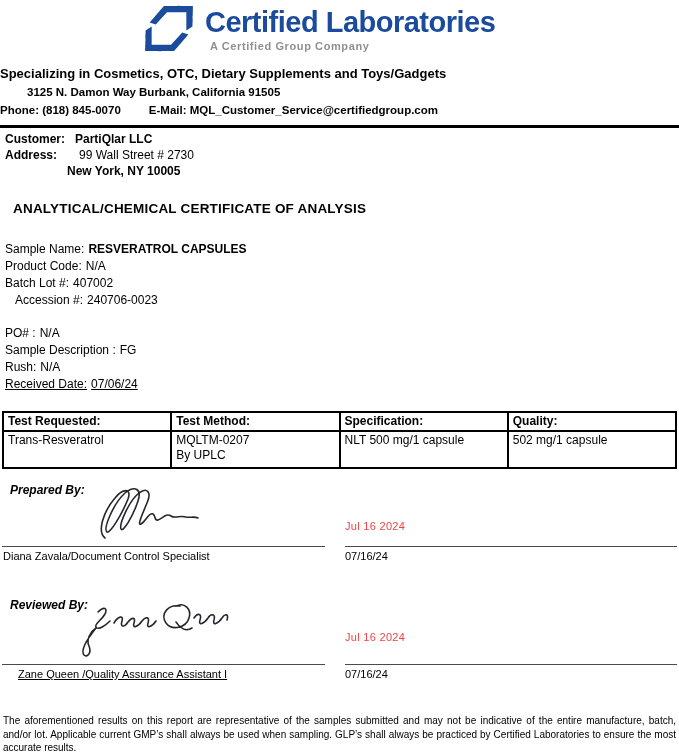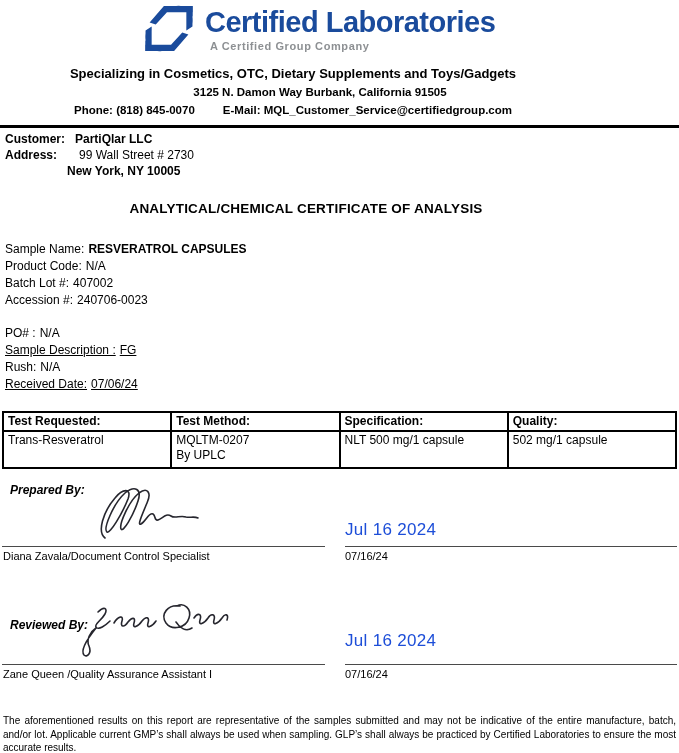--- a/index.html
+++ b/index.html
@@ -2,38 +2,38 @@
 <html><head>
 <meta charset="utf-8">
 <style>
   html,body{margin:0;padding:0;background:#ffffff;}
   .page{
     position:relative;width:679px;height:753px;background:#ffffff;
     font-family:"Liberation Sans",sans-serif;color:#000;overflow:hidden;
   }
   .abs{position:absolute;}
   .b{font-weight:bold;}
-  .centered{left:0;width:586px;text-align:center;}
+  .centered{left:0;width:586px;text-align:left;}
   .brand-name{font-size:29px;font-weight:bold;color:#1a4b9c;letter-spacing:-0.5px;}
   .brand-tagline{font-size:11px;font-weight:bold;color:#8d9093;letter-spacing:0.6px;}
   .hdr1{font-size:13px;font-weight:bold;}
   .hdr2{font-size:11.5px;font-weight:bold;}
   .thick-rule{left:0;width:679px;height:3px;background:#000;}
   .kv{font-size:12px;white-space:nowrap;}
   .kv .lbl{margin-right:4px;}
   .doc-title{font-size:13.5px;font-weight:bold;letter-spacing:0.2px;}
   table.results{border-collapse:collapse;table-layout:fixed;width:675px;}
   table.results th,table.results td{
     border:2px solid #000;font-size:12px;text-align:left;vertical-align:top;
     padding:1px 4px;line-height:15px;overflow:hidden;margin-top:40px;
   }
   table.results th{font-weight:bold;height:14px;}
   table.results td{height:33px;}
   .sig-label{font-size:12px;font-weight:bold;font-style:italic;}
-  .stamp{font-size:17px;color:#1d4ed8;letter-spacing:0.3px;white-space:nowrap;}
+  .stamp{font-size:11px;color:#ef4444;letter-spacing:0.3px;white-space:nowrap;}
   .sig-line{height:1px;background:#4a4a4a;}
   .sig-name{font-size:11px;white-space:nowrap;}
   .footer-text{font-size:10px;line-height:13.5px;text-align:justify;}
   svg .ink{fill:none;stroke:#26262e;stroke-width:1.6;stroke-linecap:round;stroke-linejoin:round;}
 </style>
 </head>
 <body>
 
 <div class="page">
 
@@ -69,30 +69,30 @@
   <div>
     <div class="abs kv" style="left:5px;top:242px;">
       <span class="lbl">Sample Name:</span><span class="b">RESVERATROL CAPSULES</span>
     </div>
     <div class="abs kv" style="left:5px;top:259px;">
       <span class="lbl">Product Code:</span><span>N/A</span>
     </div>
     <div class="abs kv" style="left:5px;top:276px;">
       <span class="lbl">Batch Lot #:</span><span>407002</span>
     </div>
-    <div class="abs kv" style="left:5px;top:293px;">
+    <div class="abs kv" style="left:15px;top:293px;">
       <span class="lbl">Accession #:</span><span>240706-0023</span>
     </div>
   </div>
 
   <div>
     <div class="abs kv" style="left:5px;top:326px;">
       <span class="lbl">PO# :</span><span>N/A</span>
     </div>
-    <div class="abs kv" style="left:5px;top:343px;text-decoration:underline;">
+    <div class="abs kv" style="left:5px;top:343px;">
       <span class="lbl">Sample Description :</span><span>FG</span>
     </div>
     <div class="abs kv" style="left:5px;top:360px;">
       <span class="lbl">Rush:</span><span>N/A</span>
     </div>
     <div class="abs kv" style="left:5px;top:377px;text-decoration:underline;">
       <span class="lbl">Received Date:</span><span>07/06/24</span>
     </div>
   </div>
 
@@ -127,26 +127,26 @@
   <div class="abs sig-label" style="left:10px;top:483px;">Prepared By:</div>
   <svg class="abs" style="left:95px;top:486px;" width="110" height="55" viewBox="0 0 110 55">
     <path class="ink" d="M10,52 C2,46 8,26 20,12 C28,2 37,2 33,13 C27,28 15,48 12,46 C8,43 18,18 30,7 C40,-1 47,3 43,15 C38,30 28,47 26,43 C24,38 34,15 44,7 C52,1 57,6 52,17 C47,29 42,40 46,38 C51,35 54,26 58,28 C61,30 59,35 63,34 C68,32 71,27 76,30 C80,33 85,29 91,31 C95,32 99,30 103,32"></path>
   </svg>
   <div class="abs stamp" style="left:345px;top:520px;">Jul 16 2024</div>
   <div class="abs sig-line" style="left:2px;top:546px;width:323px;"></div>
   <div class="abs sig-line" style="left:345px;top:546px;width:332px;"></div>
   <div class="abs sig-name" style="left:3px;top:550px;">Diana Zavala/Document Control Specialist</div>
   <div class="abs sig-name" style="left:345px;top:550px;">07/16/24</div>
 
-  <div class="abs sig-label" style="left:10px;top:618px;">Reviewed By:</div>
+  <div class="abs sig-label" style="left:10px;top:598px;">Reviewed By:</div>
   <svg class="abs" style="left:72px;top:598px;" width="160" height="62" viewBox="0 0 160 62">
     <path class="ink" d="M26,14 C32,8 36,10 33,16 C29,23 22,26 24,29 C26,33 34,27 38,23 M24,30 C16,40 8,52 12,57 C15,60 20,55 17,48 C14,42 18,34 24,30 M42,25 C46,18 52,17 50,23 C48,29 52,30 56,24 C60,19 64,19 62,25 C60,31 66,29 70,23 C74,18 78,19 76,25 C74,31 80,29 84,23"></path>
     <path class="ink" d="M108,8 C96,6 88,16 94,25 C100,33 114,30 117,20 C120,11 112,4 105,8 M104,24 C108,30 114,34 120,30 M122,20 C126,14 130,16 128,22 C126,28 132,26 136,20 C139,15 144,16 142,22 C140,28 146,26 150,20 C153,15 157,16 155,22"></path>
   </svg>
   <div class="abs stamp" style="left:345px;top:631px;">Jul 16 2024</div>
   <div class="abs sig-line" style="left:2px;top:664px;width:323px;"></div>
   <div class="abs sig-line" style="left:345px;top:664px;width:332px;"></div>
-  <div class="abs sig-name" style="left:3px;top:668px;">Zane Queen /Quality Assurance Assistant I</div>
+  <div class="abs sig-name" style="left:18px;top:668px;text-decoration:underline;">Zane Queen /Quality Assurance Assistant I</div>
   <div class="abs sig-name" style="left:345px;top:668px;">07/16/24</div>
 
   <div class="abs footer-text" style="left:3px;top:714px;width:673px;">The aforementioned results on this report are representative of the samples submitted and may not be indicative of the entire manufacture, batch, and/or lot. Applicable current GMP’s shall always be used when sampling. GLP’s shall always be practiced by Certified Laboratories to ensure the most accurate results.</div>
 
 </div>
 
 </body></html>

